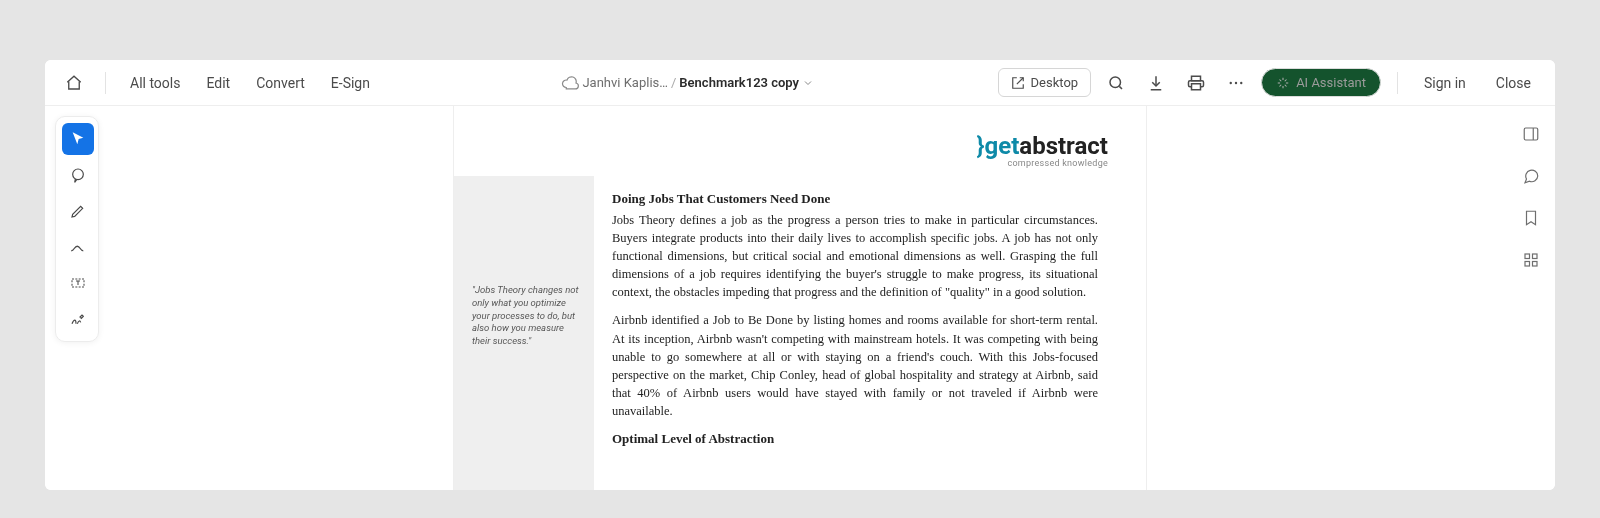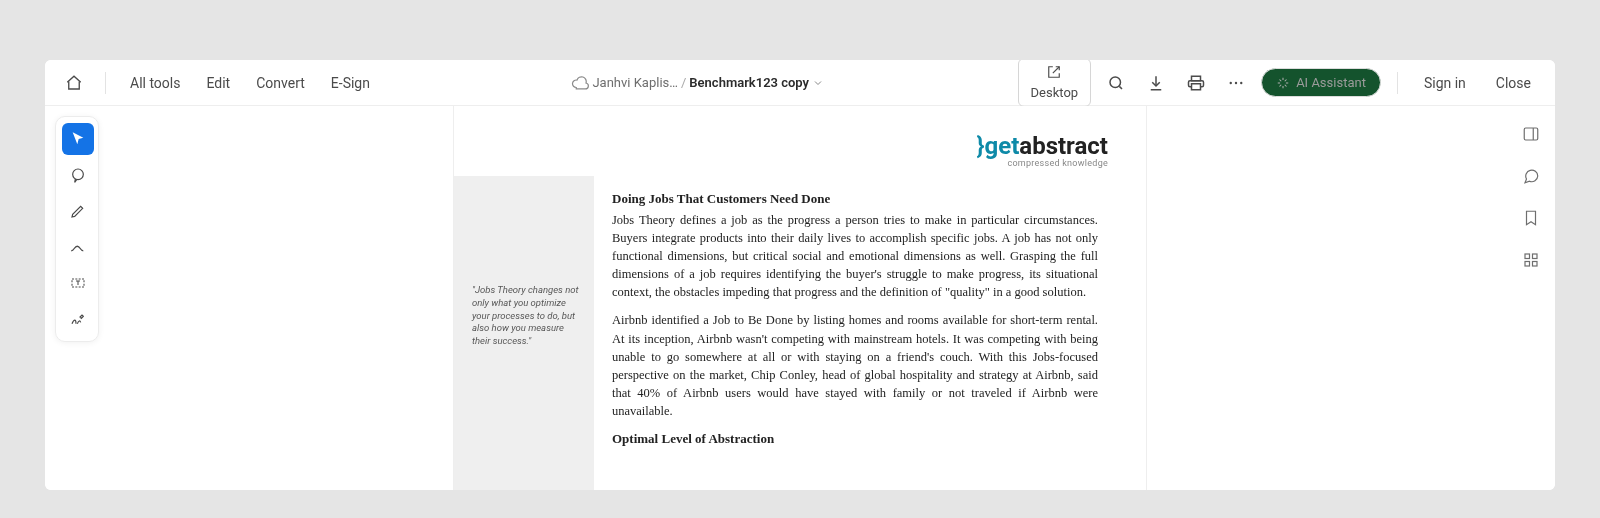--- a/index.html
+++ b/index.html
@@ -64,21 +64,21 @@
     font-size: 13px; color: #6e6e6e;
   }
   .breadcrumb .owner { color: #6e6e6e; max-width: 100px; overflow: hidden; text-overflow: ellipsis; white-space: nowrap; }
   .breadcrumb .sep { color: #aaa; }
   .breadcrumb .title { color: #2b2b2b; font-weight: 600; }
   .breadcrumb .chevd { color: #888; }
 
   .pill-btn {
     display: flex; align-items: center; gap: 6px;
     border: 1px solid #d6d6d6; border-radius: 6px;
-    padding: 6px 12px; font-size: 13px; color: #4b4b4b; cursor: pointer; flex-direction: column;
+    padding: 6px 12px; font-size: 13px; color: #4b4b4b; cursor: pointer;
   }
   .ai-btn {
     display: flex; align-items: center; gap: 6px;
     border: 1px solid #dcdcdc; border-radius: 18px;
     padding: 6px 14px; font-size: 13px; color: #9b9b9b;
     background: #14532d;
   }
   .text-btn {
     font-size: 14px; color: #4b4b4b; padding: 6px 10px; cursor: pointer;
   }

